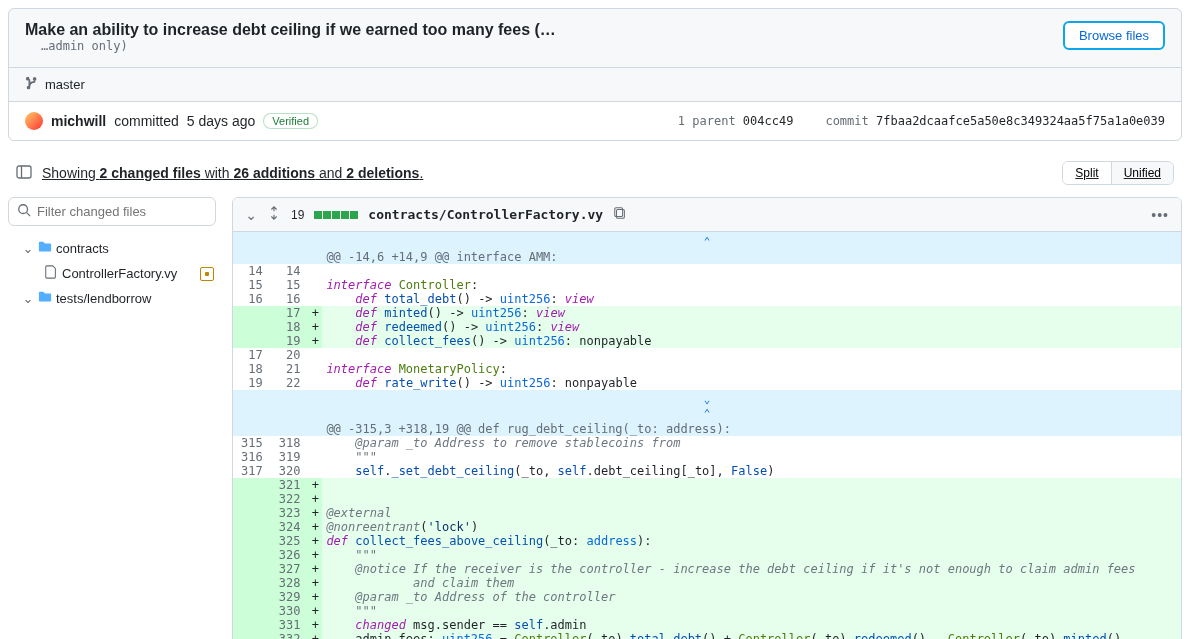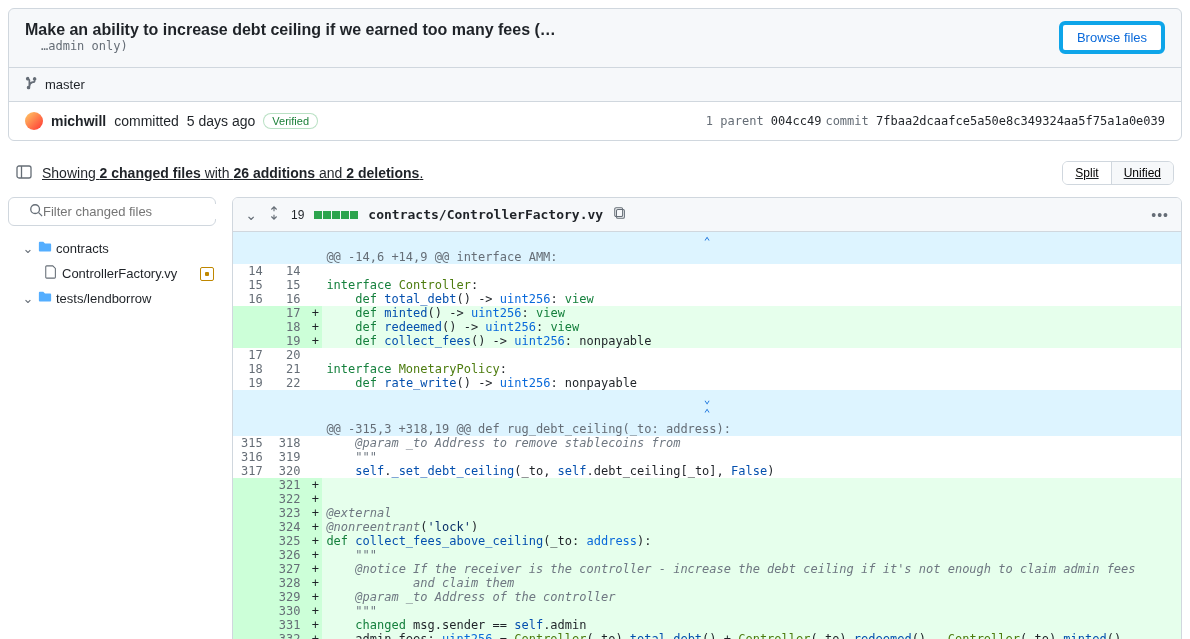--- a/index.html
+++ b/index.html
@@ -2,38 +2,38 @@
 <html><head>
 <meta charset="utf-8">
 <style>
 * { box-sizing: border-box; margin: 0; padding: 0; }
 body { font-family: -apple-system, BlinkMacSystemFont, "Segoe UI", Helvetica, Arial, sans-serif; font-size: 14px; color: #1f2328; background: #fff; }
 .mono { font-family: ui-monospace, SFMono-Regular, "SF Mono", Menlo, Consolas, monospace; font-size: 12px; }
 .header-box { border: 1px solid #d0d7de; border-radius: 6px; margin: 8px; background: #f6f8fa; }
 .title-row { display: flex; justify-content: space-between; align-items: flex-start; padding: 12px 16px 8px 16px; }
 .title-row h1 { font-size: 16px; font-weight: 600; }
 .subtitle { padding: 0 16px 6px 16px; color: #656d76; }
-.btn { background: #fff; border: 4px solid #0ea5e9; border-radius: 6px; padding: 5px 14px; font-size: 13px; cursor: pointer; }
+.btn { background: #fff; border: 2px solid #0ea5e9; border-radius: 6px; padding: 5px 14px; font-size: 13px; cursor: pointer; }
 .btn-link { color: #0969da; }
 .branch-row { display: flex; align-items: center; gap: 6px; padding: 8px 16px; border-top: 1px solid #d0d7de; font-size: 13px; }
 .commit-row { display: flex; justify-content: space-between; align-items: center; padding: 10px 16px; border-top: 1px solid #d0d7de; background: #fff; border-radius: 0 0 6px 6px;}
 .commit-left { display: flex; align-items: center; gap: 8px; }
 .avatar { width: 18px; height: 18px; border-radius: 50%; background: linear-gradient(135deg,#fc6,#f33); display: inline-block; }
 .verified { border: 1px solid #2da44e55; color: #1a7f37; background: #fff; border-radius: 999px; padding: 1px 8px; font-size: 11px; }
-.commit-right { display: flex; align-items: center; gap: 4px; color: #656d76; font-size: 12px; }
+.commit-right { display: flex; align-items: center; gap: 32px; color: #656d76; font-size: 12px; }
 .sha { color: #1f2328; }
 .stats-row { display: flex; justify-content: space-between; align-items: center; padding: 12px 16px; text-decoration: underline; }
 .stats-left { display: flex; align-items: center; gap: 10px; }
 .seg { display: inline-flex; border: 1px solid #d0d7de; border-radius: 6px; overflow: hidden; }
 .seg button { background: #fff; border: none; padding: 4px 12px; font-size: 12px; cursor: pointer; }
 .seg button:first-child { border-right: 1px solid #d0d7de; }
 .seg .active { background: #f6f8fa; }
 .main { display: flex; gap: 16px; padding: 0 8px 16px 8px; }
 .sidebar { width: 208px; flex-shrink: 0; }
-.filter { display: flex; align-items: center; border: 1px solid #d0d7de; border-radius: 6px; padding: 5px 20px; margin-bottom: 10px; }
+.filter { display: flex; align-items: center; gap: 6px; border: 1px solid #d0d7de; border-radius: 6px; padding: 5px 8px; margin-bottom: 10px; }
 .filter input { border: none; outline: none; flex: 1; font-size: 13px; }
 .tree-row { display: flex; align-items: center; gap: 4px; padding: 4px 2px; font-size: 13px; cursor: pointer; }
 .tree-row .name { flex: 1; white-space: nowrap; overflow: hidden; text-overflow: ellipsis; }
 .tree-indent-1 { padding-left: 14px; }
 .tree-indent-2 { padding-left: 36px; }
 .chev { width: 12px; text-align: center; color: #656d76; }
 .folder-icon { color: #54aeff; }
 .file-icon { color: #656d76; }
 .mod-badge { width: 14px; height: 14px; border: 1.5px solid #bf8700; border-radius: 2px; display: flex; align-items: center; justify-content: center; }
 .mod-badge::after { content: ""; width: 4px; height: 4px; background: #bf8700; border-radius: 1px; }
@@ -51,21 +51,21 @@
 .marker { width: 14px; text-align: center; color: #1f2328; font-size: 12px; }
 .code { padding: 0 10px 0 4px; font-size: 12px; }
 tr.hunk td { background: #ddf4ff; }
 tr.hunk .num { background: #ddf4ff; }
 tr.hunk .code { color: #656d76; }
 tr.add td { background: #e6ffec; }
 tr.add .num { background: #ccffd8; }
 tr.add .marker { background: #ccffd8; }
 tr.expand td { background: #ddf4ff; text-align: center; padding: 2px 0; }
 tr.expand .exp-btn { color: #0969da; cursor: pointer; font-size: 11px; display:inline-block; }
-.tok-k { color: #15803d; }
+.tok-k { color: #a21caf; font-style: italic; }
 .tok-fn { color: #0550ae; }
 .tok-id { color: #4d7c0f; }
 .tok-t { color: #0969da; }
 .tok-b { color: #0550ae; }
 .tok-c { color: #6e7781; font-style: italic; }
 .tok-s { color: #0a3069; }
 .icon { display: inline-block; }
 </style>
 </head>
 <body>

